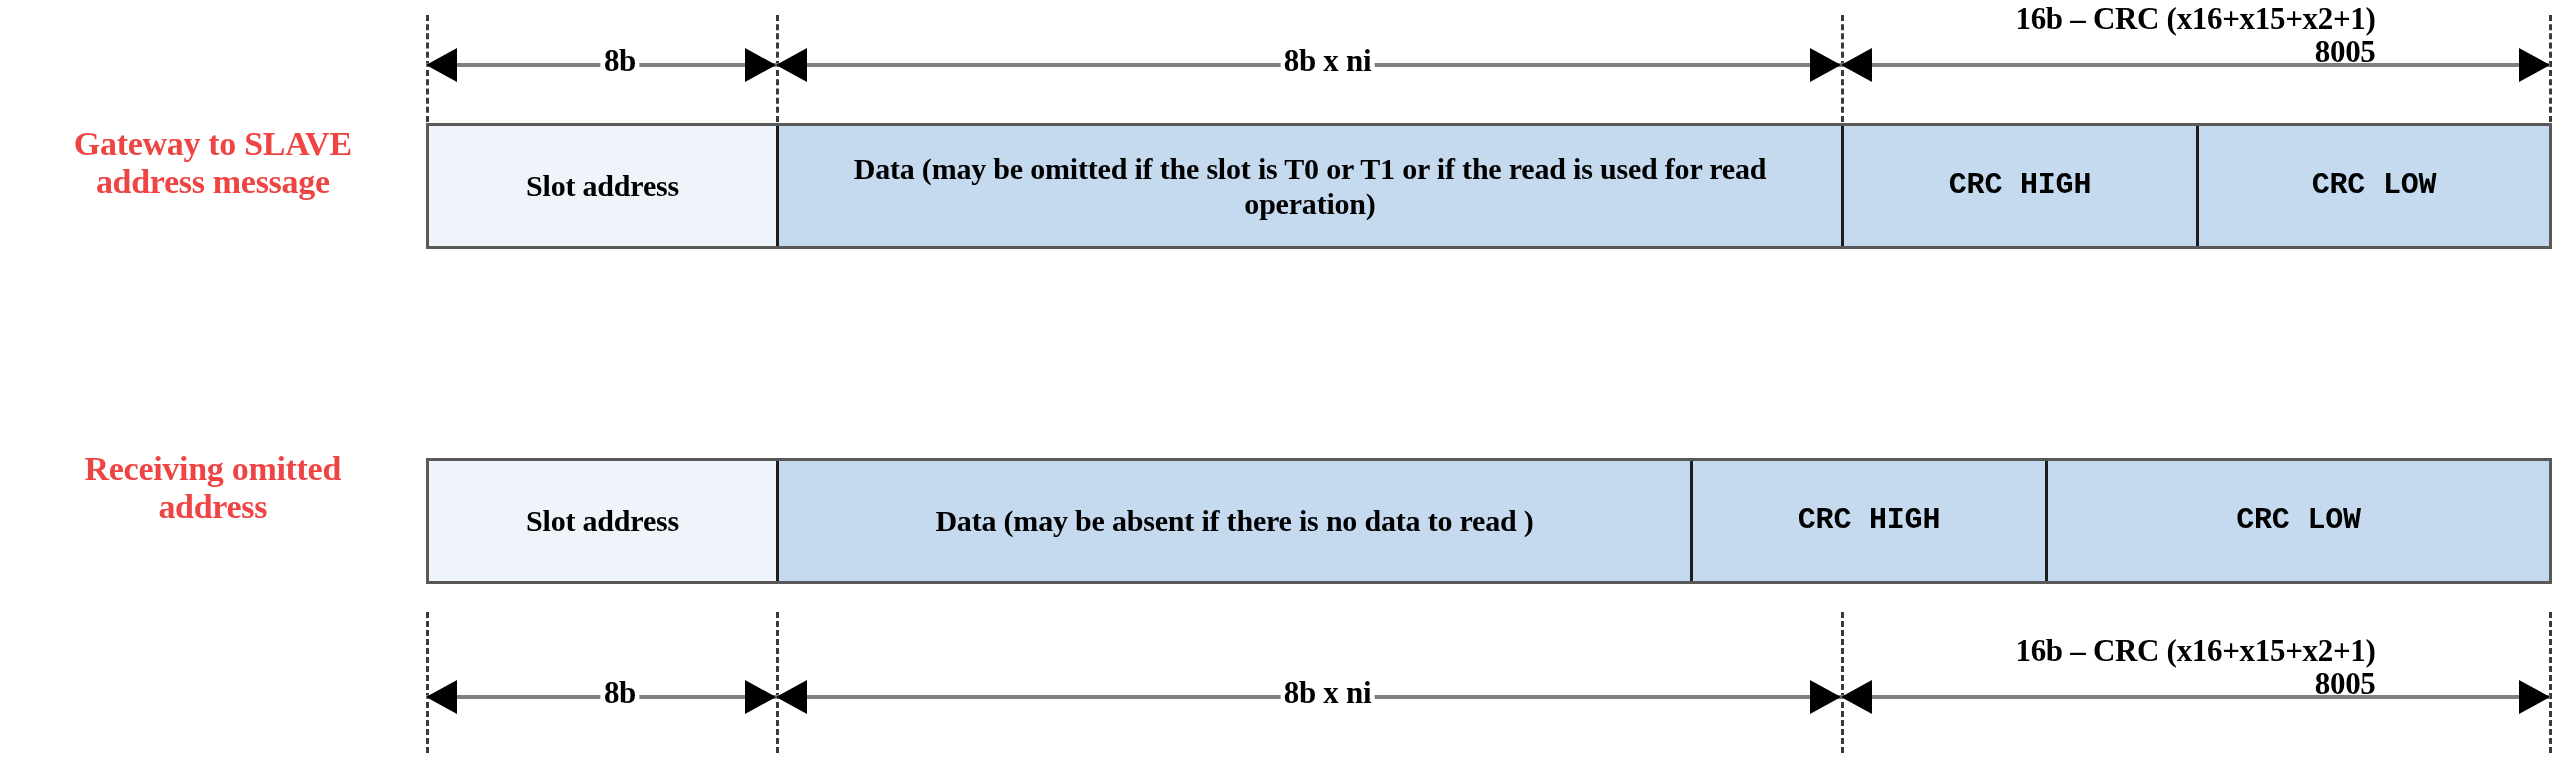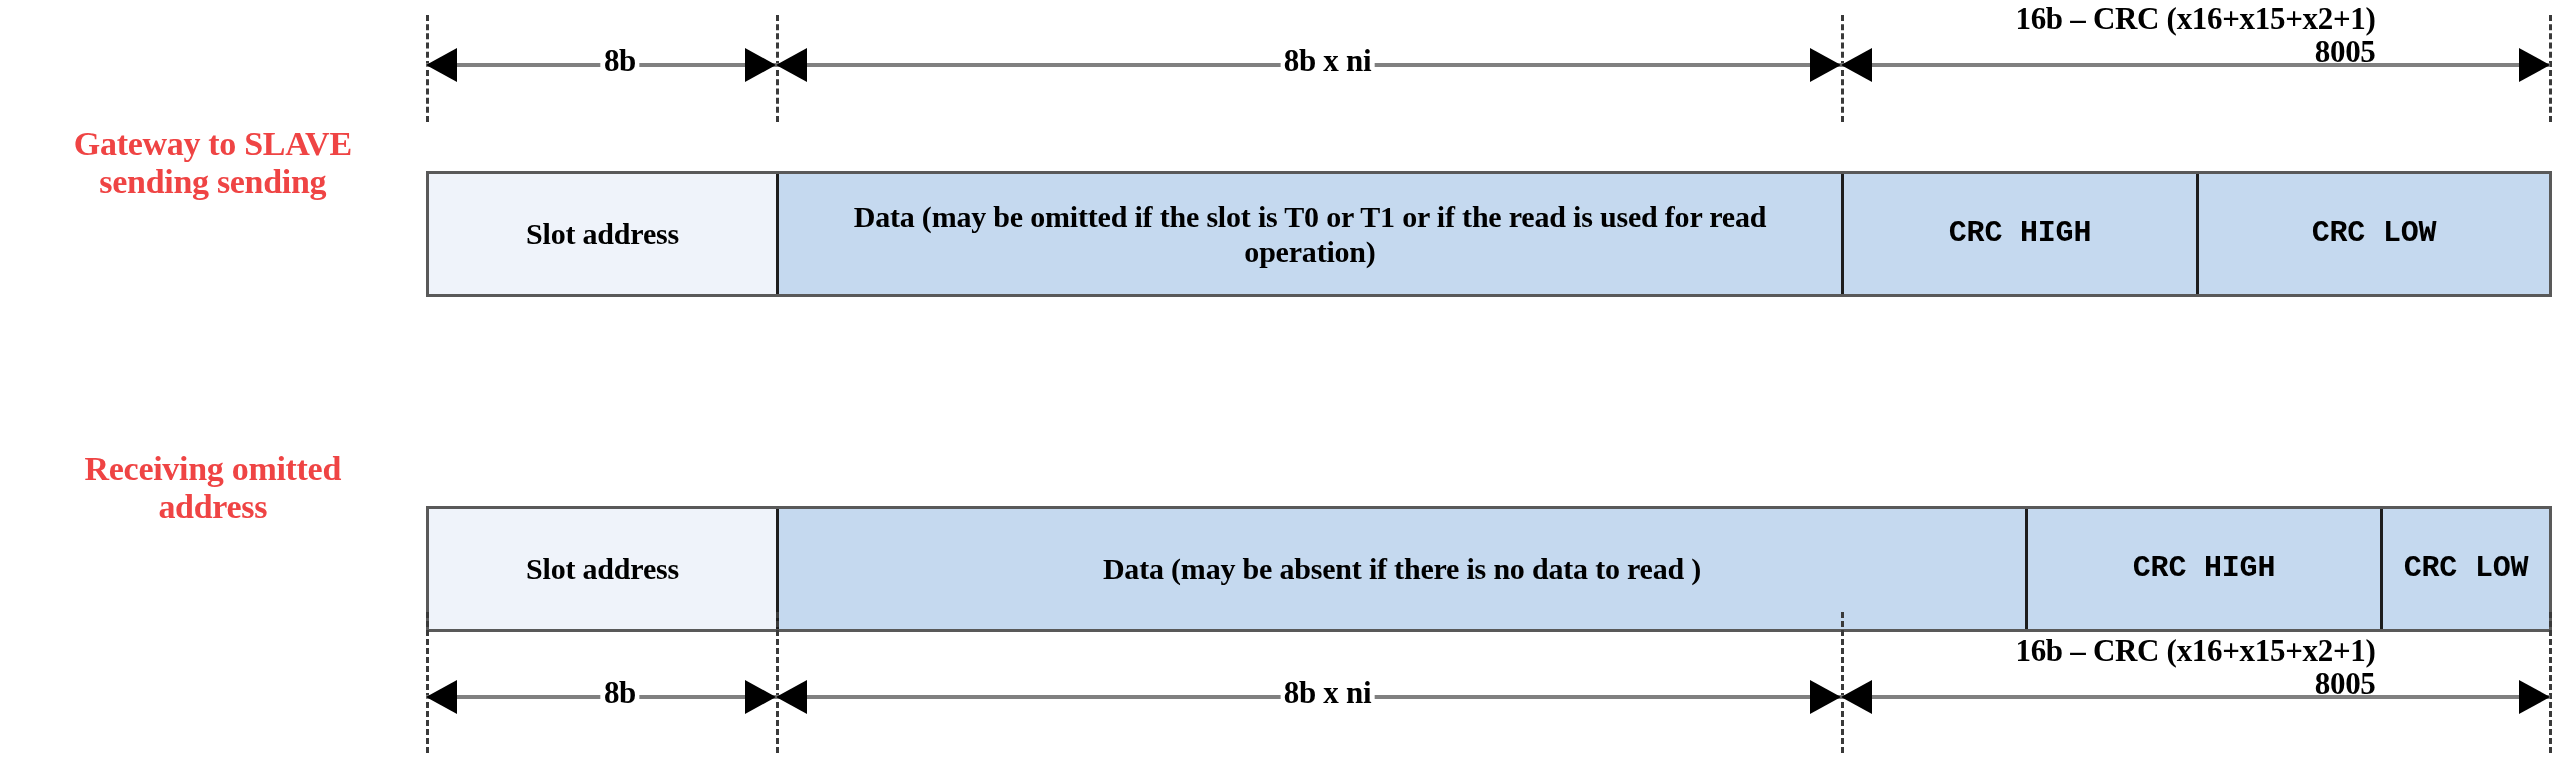--- a/index.html
+++ b/index.html
@@ -26,21 +26,20 @@
     letter-spacing:-0.3px;
   }
 
   
   .frame{
     position:absolute;
     display:flex;
     box-sizing:border-box;
     border:3px solid #595959;
     background:#f97316;
-    margin-top:48px;
   }
   .cell{
     box-sizing:border-box;
     display:flex;
     align-items:center;
     justify-content:center;
     text-align:center;
     font-weight:bold;
     font-size:30px;
     line-height:1.18;
@@ -105,21 +104,21 @@
   .dim .dlabel.two .l1{display:block;}
   .dim .dlabel.two .l2{display:block;}
 </style>
 </head>
 <body>
 
 <div id="stage">
 
   <div class="row-label" style="left:8.3px; top:125px; width:409px;">
     <div>Gateway to SLAVE</div>
-    <div>sending sending</div>
+    <div>address message</div>
   </div>
 
   <div class="vdash" style="left:426px;  top:15.4px;  height:107px;"></div>
   <div class="vdash" style="left:776px; top:15.4px;  height:107px;"></div>
   <div class="vdash" style="left:1841px; top:15.4px;  height:107px;"></div>
   <div class="vdash" style="left:2549px; top:15.4px;  height:107px;"></div>
 
   <div class="dim" style="left:426px; width:350px; top:65px;">
     <div class="shaft"></div>
     <div class="head left"></div>
@@ -151,21 +150,21 @@
     <div class="cell crc" style="flex:1 1 auto;">CRC LOW</div>
   </div>
 
   <div class="row-label" style="left:8.3px; top:450px; width:409px;">
     <div>Receiving omitted</div>
     <div>address</div>
   </div>
 
   <div class="frame" style="left:426px; top:458px; width:2126px; height:126px;">
     <div class="cell addr" style="width:347px;">Slot address</div>
-    <div class="cell data" style="width:1249px;">Data (may be absent if there is no data to read )</div>
+    <div class="cell data" style="width:914px;">Data (may be absent if there is no data to read )</div>
     <div class="cell crc" style="width:355px;">CRC HIGH</div>
     <div class="cell crc" style="flex:1 1 auto;">CRC LOW</div>
   </div>
 
   <div class="vdash" style="left:426px;  top:612px; height:141px;"></div>
   <div class="vdash" style="left:776px; top:612px; height:141px;"></div>
   <div class="vdash" style="left:1841px; top:612px; height:141px;"></div>
   <div class="vdash" style="left:2549px; top:612px; height:141px;"></div>
 
   <div class="dim" style="left:426px; width:350px; top:697px;">

